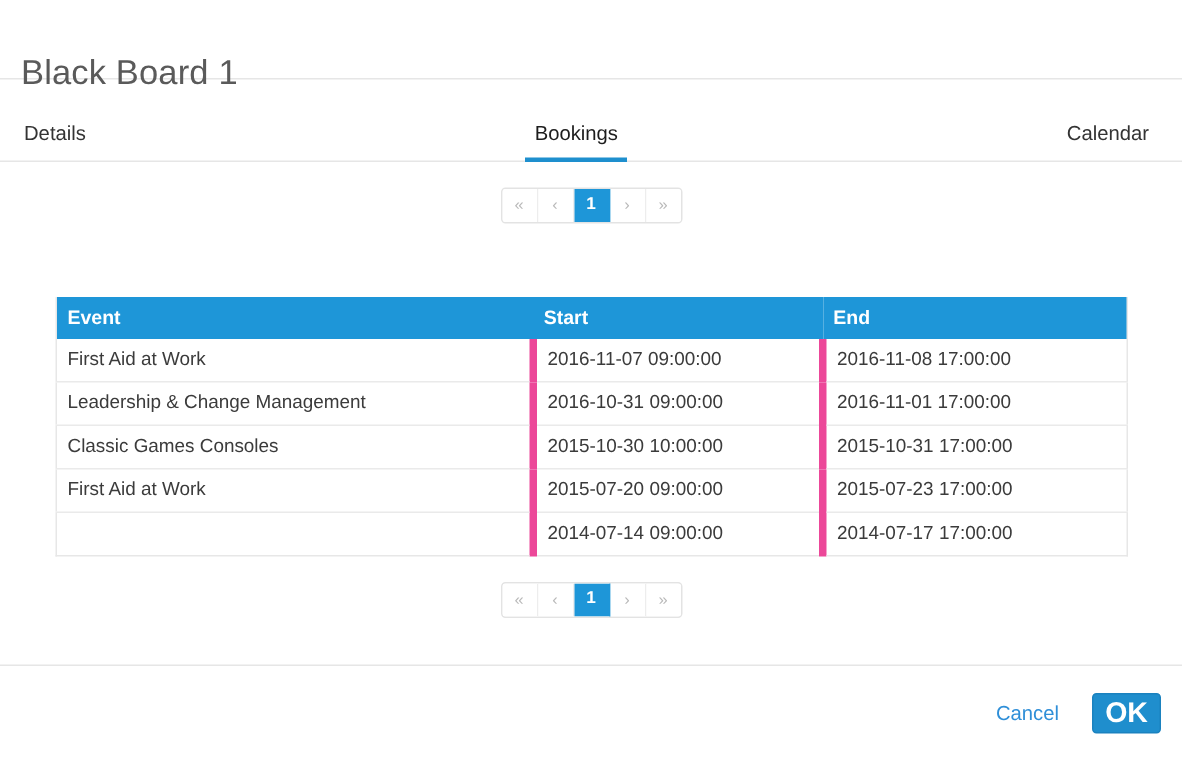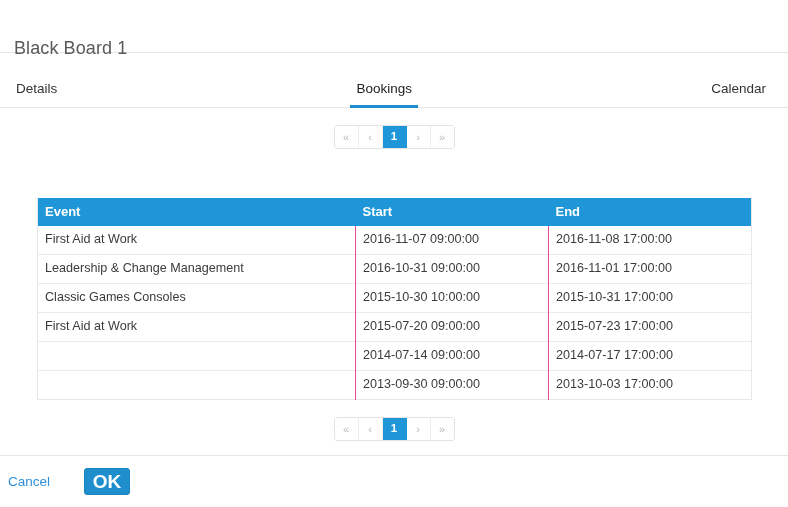--- a/index.html
+++ b/index.html
@@ -26,21 +26,21 @@
   
   .dialog-header {
     height: 53px;
     box-sizing: border-box;
     border-bottom: 1px solid #e6e6e6;
     display: flex;
     align-items: center;
     padding: 0 14px;
   }
   .dialog-title {
-    font-size: 18px;
+    font-size: 23px;
     font-weight: 400;
     color: #5a5a5a;
     letter-spacing: 0.1px;
     line-height: 1;
     margin-top: 44px;
   }
 
   
   .tab-bar {
     height: 55px;
@@ -144,42 +144,42 @@
     height: 14px;
     border: none;
     line-height: 1.05;
   }
   table.bookings tbody td {
     font-size: 12.6px;
     color: #3b3b3b;
     padding: 7px 8px 7px 7px;
     height: 14px;
     border-top: 1px solid #eaeaea;
-    border-right: 1px solid #ec4899;
+    border-right: 5px solid #ec4899;
     background: #ffffff;
     line-height: 1.05;
     overflow: hidden;
     white-space: nowrap;
   }
   table.bookings tbody td:last-child { border-right: none; }
   table.bookings tbody tr:first-child td { border-top: none; }
 
   
   .dialog-footer {
     position: absolute;
     left: 0;
     right: 0;
     bottom: 0;
-    height: 52px;
+    height: 64px;
     box-sizing: border-box;
     border-top: 1px solid #e6e6e6;
     display: flex;
     align-items: center;
+    justify-content: flex-end;
     padding-right: 14px;
-    gap: 12px;
   }
   .btn-cancel {
     font-size: 13.5px;
     color: #2f8fd8;
     background: transparent;
     border: none;
     cursor: pointer;
     padding: 6px 8px;
     margin-right: 14px;
     font-family: inherit;
@@ -261,25 +261,20 @@
           <tr>
             <td>First Aid at Work</td>
             <td>2015-07-20 09:00:00</td>
             <td>2015-07-23 17:00:00</td>
           </tr>
           <tr>
             <td></td>
             <td>2014-07-14 09:00:00</td>
             <td>2014-07-17 17:00:00</td>
           </tr>
-          <tr>
-            <td></td>
-            <td>2013-09-30 09:00:00</td>
-            <td>2013-10-03 17:00:00</td>
-          </tr>
         </tbody>
       </table>
     </div>
 
     <div class="pager-row bottom">
       <div class="pagination">
         <div class="page-btn">«</div>
         <div class="page-btn">‹</div>
         <div class="page-btn current">1</div>
         <div class="page-btn">›</div>

